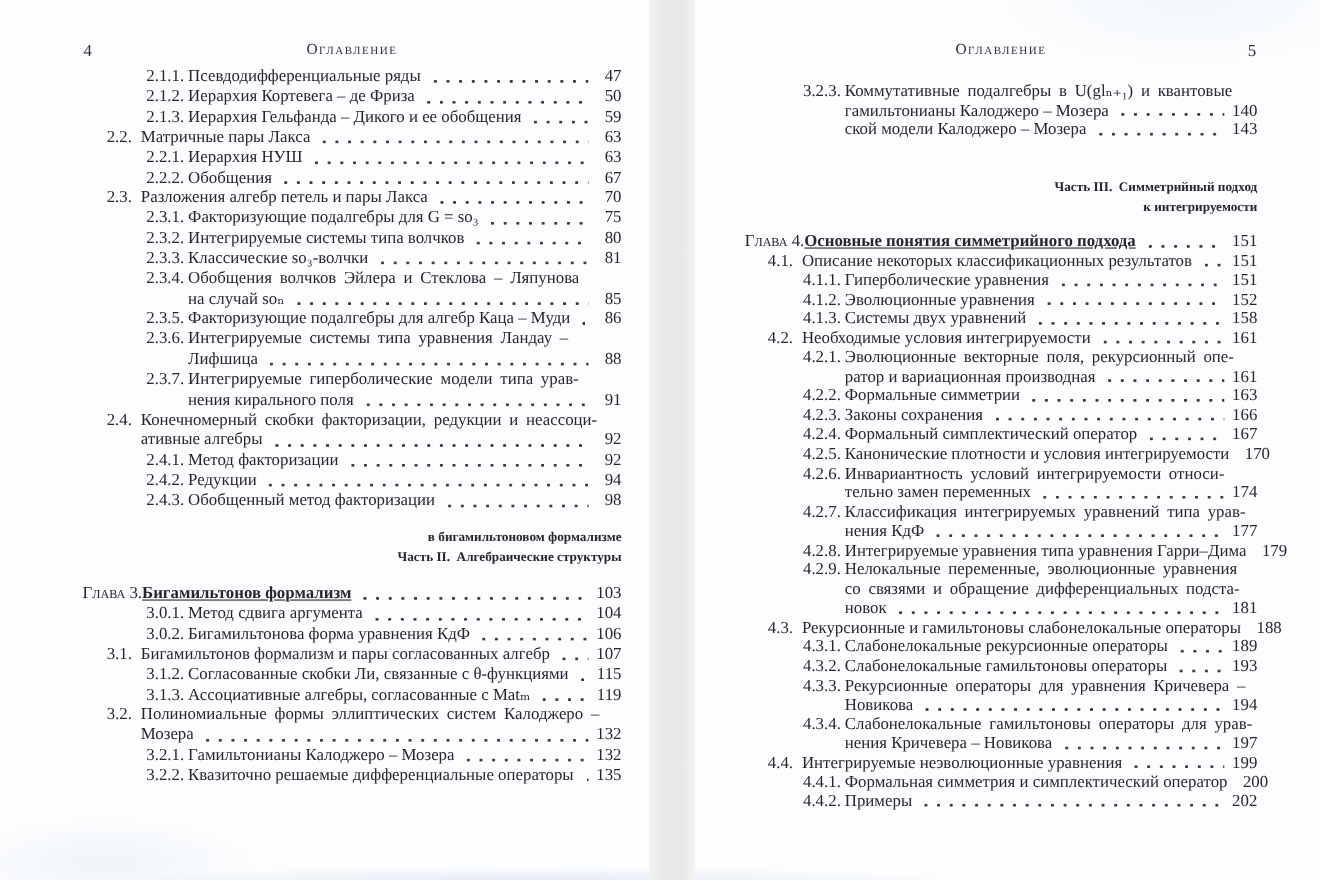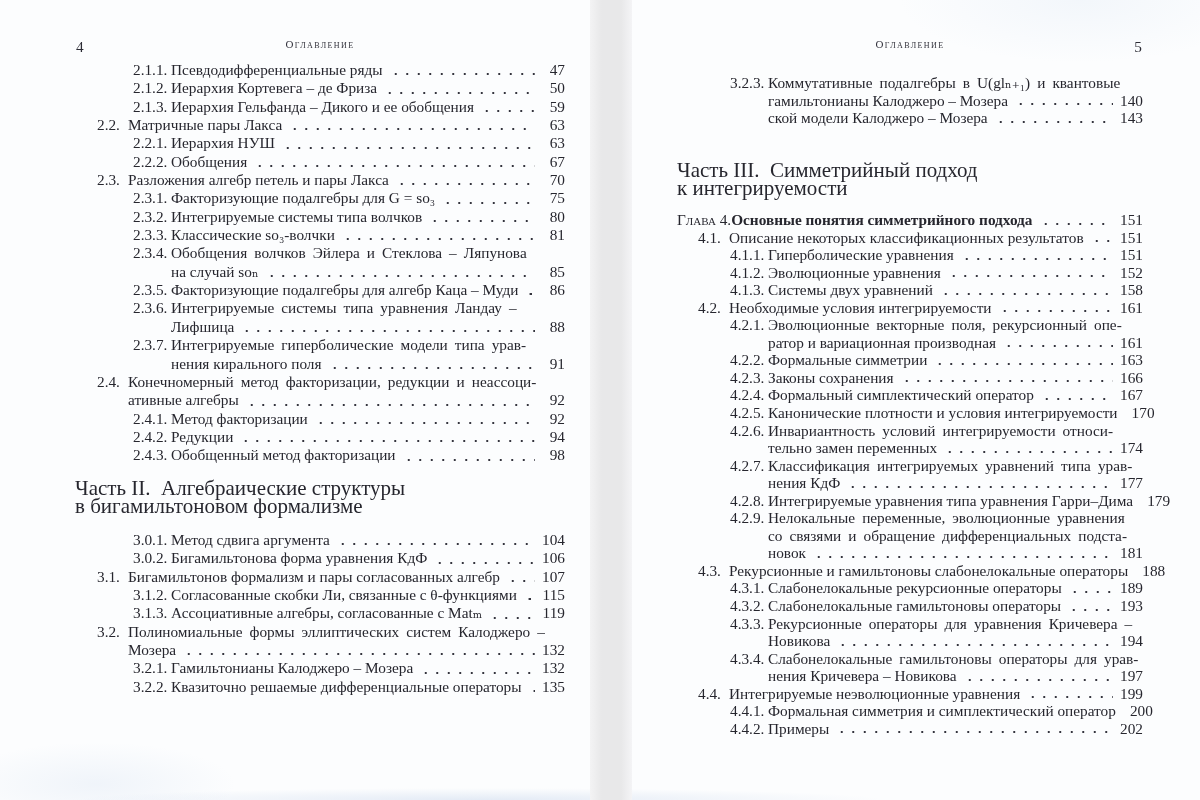--- a/index.html
+++ b/index.html
@@ -15,21 +15,21 @@
   }
   .gutter{
     position:absolute;left:590px;top:0;width:42px;height:800px;
     background:linear-gradient(90deg,#f3f3f4 0%, var(--gutter,#e8e8e9) 28%, var(--gutter,#e8e8e9) 74%, #f4f4f6 100%);
   }
   .page{position:absolute;top:0;height:800px;}
   .page-left{left:75px;width:490px;--lh:18.35px;}
   .page-right{left:677px;width:466px;--lh:17.55px;}
   .running-head{
     position:absolute;top:38px;left:0;right:0;text-align:center;
-    font-variant:small-caps;letter-spacing:1.4px;font-size:11px;color:#30303a;
+    font-variant:small-caps;letter-spacing:1.4px;font-size:14px;color:#30303a;
   }
   .folio{position:absolute;top:38px;font-size:15.3px;color:#2b2b34;}
   .folio-left{left:1px;}
   .folio-right{right:1px;}
   .blocks-host{position:absolute;left:0;top:0;width:100%;height:100%;}
   .toc,.part{position:absolute;left:0;right:0;}
   .row{
     display:flex;align-items:baseline;height:var(--lh);line-height:var(--lh);
     font-size:15.3px;white-space:nowrap;
   }
@@ -38,29 +38,29 @@
   .row .t.j{word-spacing:3.2px;}
   .row.l2{padding-left:22px;}  .row.l2 .num{width:31px;}
   .row.l3{padding-left:58px;}  .row.l3 .num{width:38px;}
   .row.c2{padding-left:53px;}
   .row.c3{padding-left:96px;}
   .page-right .row.l2{padding-left:21px;}
   .page-right .row.l3{padding-left:53px;}
   .page-right .row.c3{padding-left:91px;}
   .row.ch{padding-left:0;}
   .row.ch .num{font-variant:small-caps;margin-right:0;}
-  .row.ch .t{font-weight:700;}
+  .row.ch .t{font-weight:700;text-decoration:underline;}
   .leader{
     flex:1 1 auto;height:4px;align-self:flex-end;margin:0 4px 3px 7px;
     background-image:radial-gradient(circle, #34343e 1.15px, rgba(0,0,0,0) 1.5px);
     background-size:11.5px 4px;background-repeat:repeat-x;background-position:left center;
     min-width:0;
   }
   .pg{flex:none;min-width:26px;text-align:right;}
-  .part{text-align:left;font-weight:400;font-size:21px;}
+  .part{text-align:right;font-weight:700;font-size:12px;}
   .part-line{height:18px;line-height:18px;}
 </style>
 </head>
 <body>
 
 <div class="gutter"></div>
 
 <div class="page page-left">
   <span class="folio folio-left">4</span>
   <div class="running-head">Оглавление</div>
@@ -154,21 +154,21 @@
           <span class="num">2.3.7.</span>
           <span class="t j">Интегрируемые гиперболические модели типа урав-</span>
         </div>
         <div class="row c3">
           <span class="t">нения кирального поля</span>
           <span class="leader"></span>
           <span class="pg">91</span>
         </div>
         <div class="row l2">
           <span class="num">2.4.</span>
-          <span class="t j">Конечномерный метод факторизации, редукции и неассоци-</span>
+          <span class="t j">Конечномерный скобки факторизации, редукции и неассоци-</span>
         </div>
         <div class="row c2">
           <span class="t">ативные алгебры</span>
           <span class="leader"></span>
           <span class="pg">92</span>
         </div>
         <div class="row l3">
           <span class="num">2.4.1.</span>
           <span class="t">Метод факторизации</span>
           <span class="leader"></span>
@@ -181,24 +181,30 @@
           <span class="pg">94</span>
         </div>
         <div class="row l3">
           <span class="num">2.4.3.</span>
           <span class="t">Обобщенный метод факторизации</span>
           <span class="leader"></span>
           <span class="pg">98</span>
         </div>
       </div>
       <div class="part" style="top: 479px;">
+        <div class="part-line">в бигамильтоновом формализме</div>
         <div class="part-line">Часть II. Алгебраические структуры</div>
-        <div class="part-line">в бигамильтоновом формализме</div>
       </div>
       <div class="toc" style="top: 531px;">
+        <div class="row ch">
+          <span class="num">Глава 3.</span>
+          <span class="t">Бигамильтонов формализм</span>
+          <span class="leader"></span>
+          <span class="pg">103</span>
+        </div>
         <div class="row l3">
           <span class="num">3.0.1.</span>
           <span class="t">Метод сдвига аргумента</span>
           <span class="leader"></span>
           <span class="pg">104</span>
         </div>
         <div class="row l3">
           <span class="num">3.0.2.</span>
           <span class="t">Бигамильтонова форма уравнения КдФ</span>
           <span class="leader"></span>

